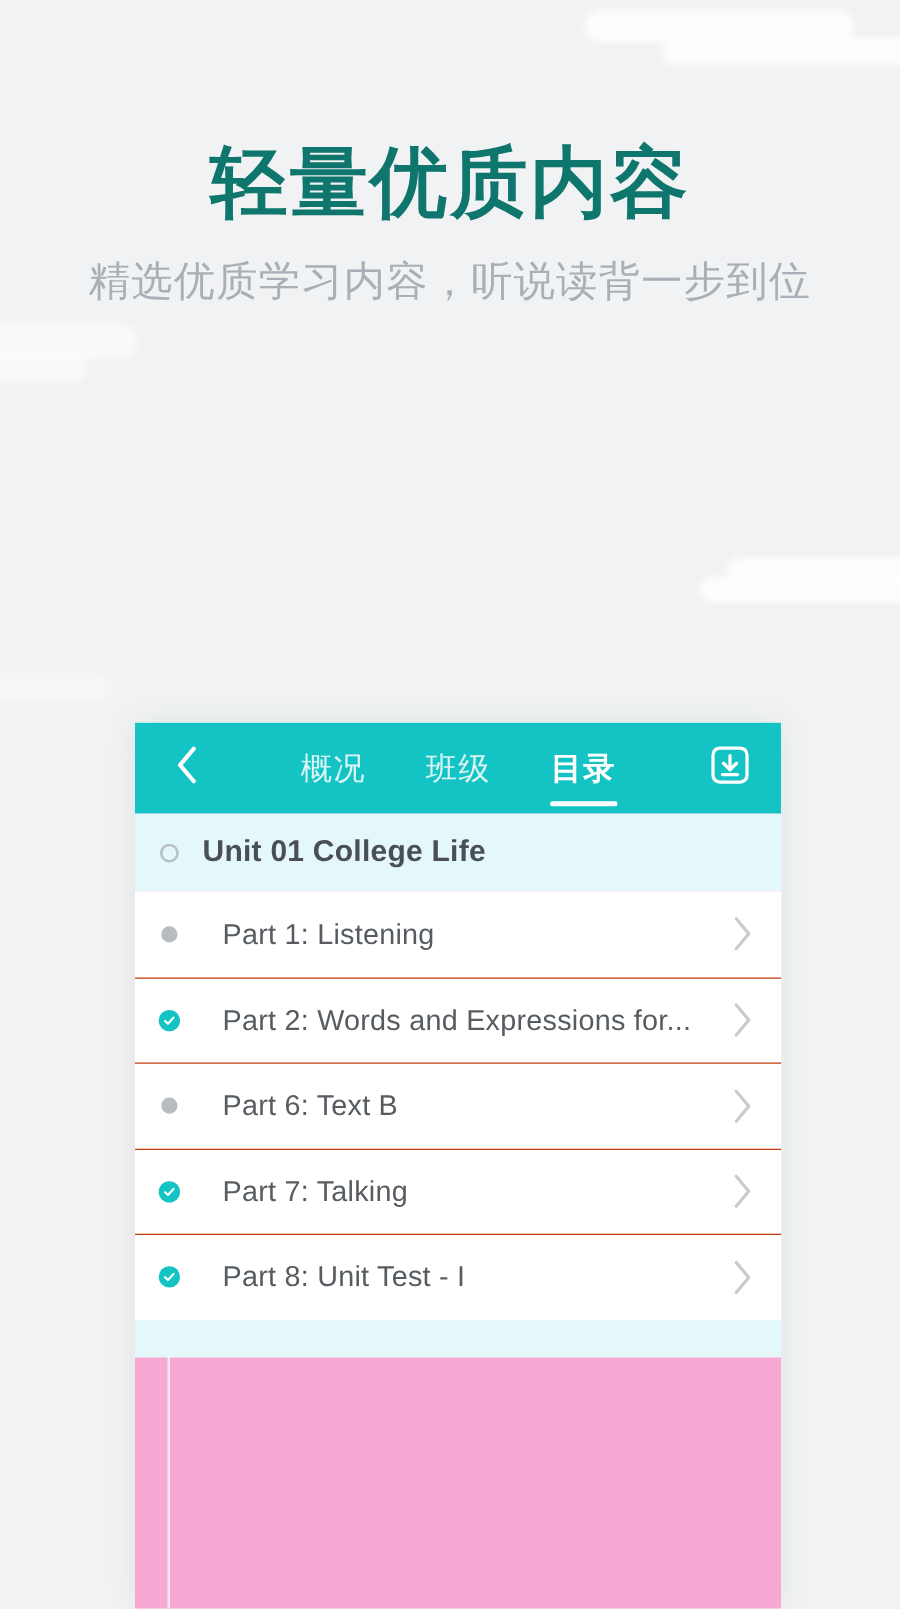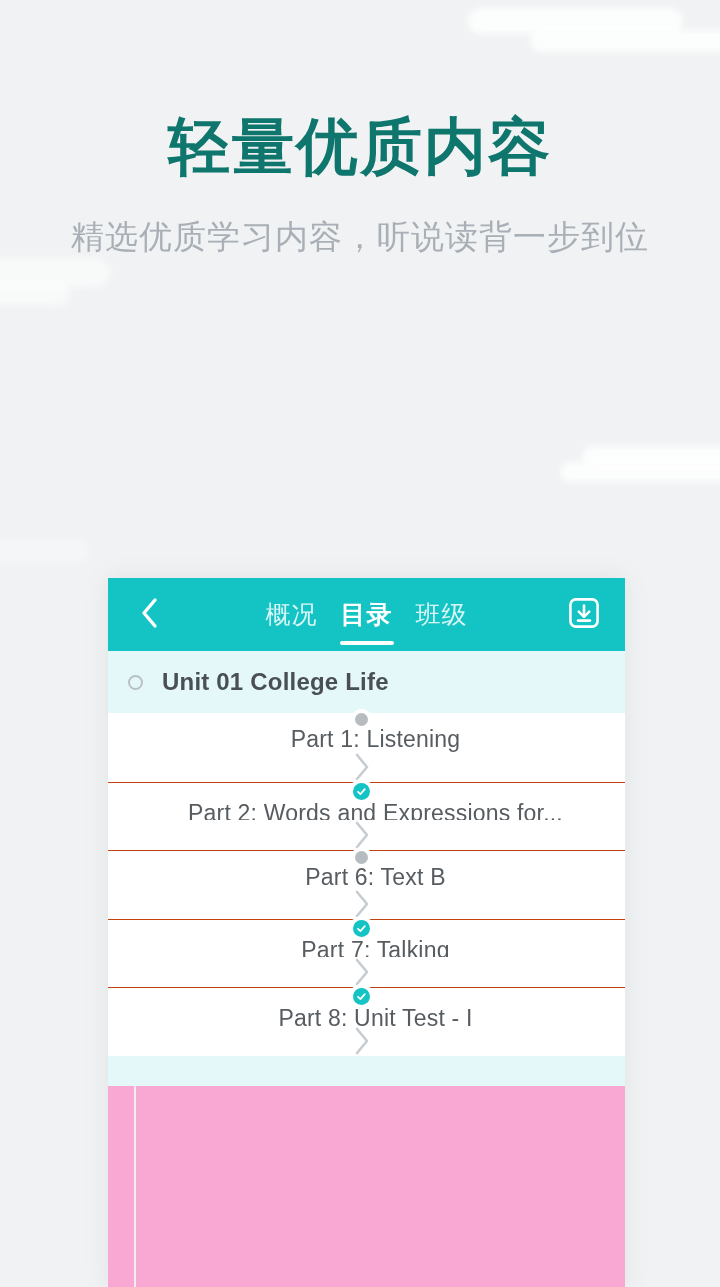--- a/index.html
+++ b/index.html
@@ -52,21 +52,21 @@
     text-align: center;
   }
   .headline h1 {
     font-size: 62px;
     line-height: 1.12;
     font-weight: bold;
     color: #0f766e;
     letter-spacing: 2px;
   }
   .headline .sub {
-    margin-top: 34px;
+    margin-top: 22px;
     font-size: 33px;
     color: #a9afb6;
     letter-spacing: 1px;
     font-weight: normal;
   }
 
   
   .screen-card {
     position: absolute;
     left: 108px;
@@ -92,21 +92,21 @@
     display: flex;
     align-items: center;
     justify-content: center;
     flex: 0 0 auto;
   }
   .appbar .tabs {
     flex: 1;
     display: flex;
     align-items: center;
     justify-content: center;
-    gap: 19px;
+    gap: 44px;
     height: 100%;
   }
   .tab {
     font-size: 25px;
     color: #d9f6f6;
     height: 100%;
     display: flex;
     align-items: center;
     position: relative;
     padding: 0 2px;
@@ -177,21 +177,20 @@
   }
 
   .part-row {
     position: relative;
     height: 68.5px;
     display: flex;
     align-items: center;
     padding-left: 12px;
     padding-right: 22px;
     background: #ffffff;
-    flex-direction: column;
   }
   .part-row + .part-row { border-top: 1px solid #c2410c; }
   .part-row .marker {
     width: 30px;
     display: flex;
     align-items: center;
     justify-content: center;
     flex: 0 0 auto;
     z-index: 2;
   }
@@ -255,25 +254,25 @@
         <svg width="22" height="34" viewBox="0 0 22 34" fill="none">
           <path d="M17 4 L6 17 L17 30" stroke="#ffffff" stroke-width="3.4" stroke-linecap="round" stroke-linejoin="round"></path>
         </svg>
       </span>
     </div>
 
     <div class="tabs">
       <div class="tab">
         <span>概况</span>
       </div>
+      <div class="tab">
+        <span>班级</span>
+      </div>
       <div class="tab active">
         <span>目录</span>
-      </div>
-      <div class="tab">
-        <span>班级</span>
       </div>
     </div>
 
     <div class="dl">
       <span>
         <svg width="34" height="34" viewBox="0 0 34 34" fill="none">
           <rect x="3.4" y="3.4" width="27.2" height="27.2" rx="5.5" stroke="#ffffff" stroke-width="2.6"></rect>
           <path d="M17 9.5 V20" stroke="#ffffff" stroke-width="2.6" stroke-linecap="round"></path>
           <path d="M11.8 15.6 L17 20.8 L22.2 15.6" stroke="#ffffff" stroke-width="2.6" stroke-linecap="round" stroke-linejoin="round"></path>
           <path d="M11 24.6 H23" stroke="#ffffff" stroke-width="2.6" stroke-linecap="round"></path>

